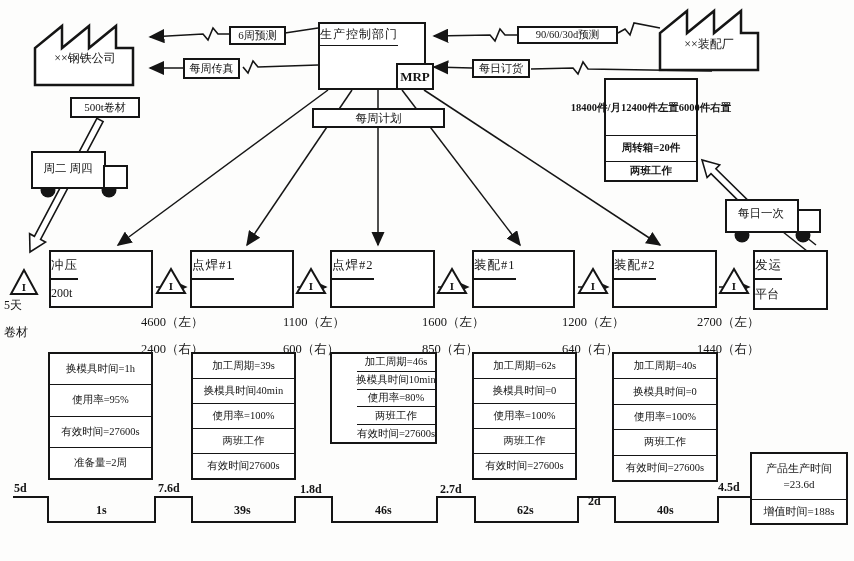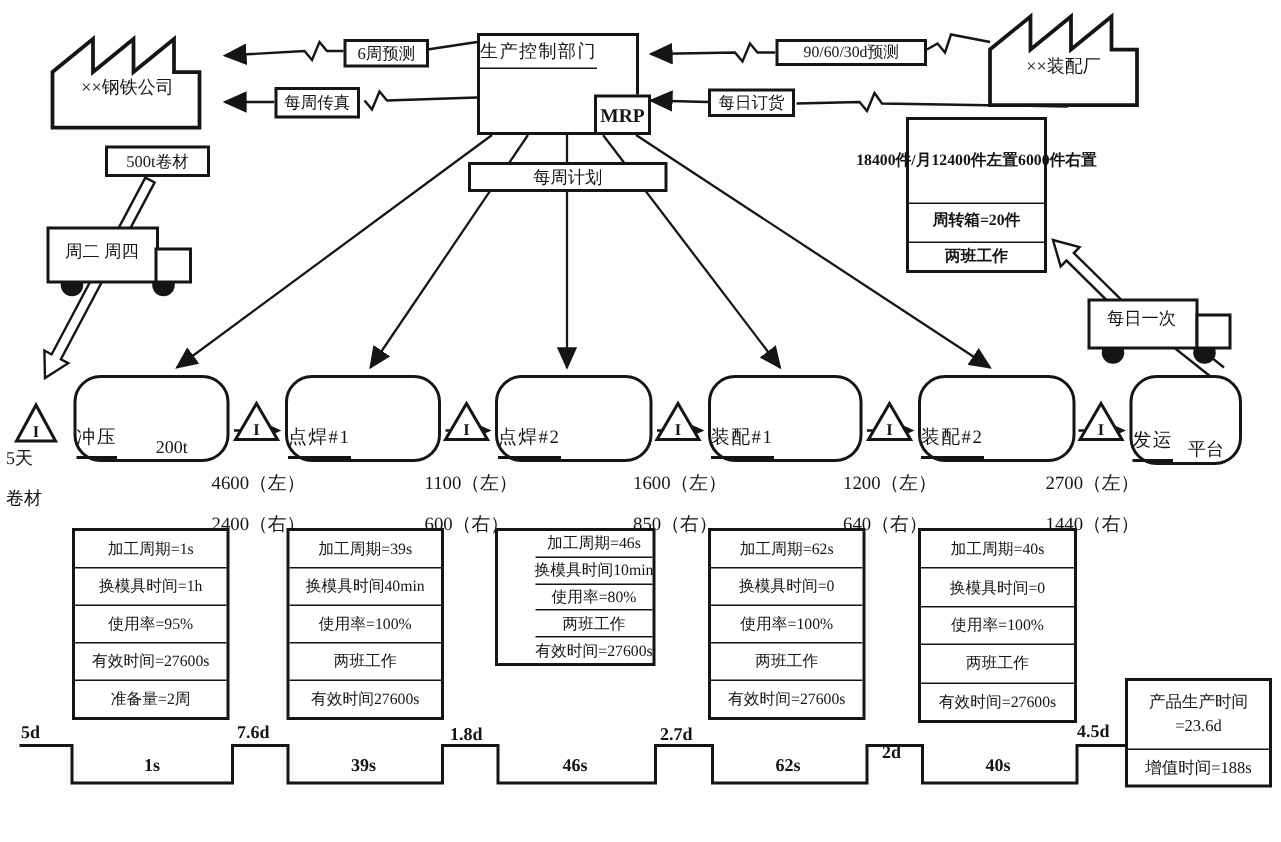--- a/index.html
+++ b/index.html
@@ -10,21 +10,21 @@
   }
   #lines{position:absolute;left:0;top:0;z-index:0;}
   .abs{position:absolute;z-index:2;}
   .lbl{white-space:nowrap;line-height:1.1;}
   .box{
     border:2px solid #151515;background:#fff;
     display:flex;align-items:center;justify-content:center;
     text-align:center;box-sizing:border-box;
   }
   .small{font-size:11px;}
-  .proc{flex-direction:row;padding:0;align-items:flex-end;border-radius:18px;}
+  .proc{flex-direction:column;padding:0;align-items:flex-start;}
   .proc .t{
     height:26px;display:flex;align-items:center;justify-content:center;
     border-bottom:2px solid #151515;font-size:12.5px;letter-spacing:1px;
   }
   .proc .b{flex:1;display:flex;align-items:center;justify-content:center;font-size:12px;}
   .databox{flex-direction:column;align-items:stretch;padding:0;}
   .databox .r{
     flex:1;display:flex;align-items:center;justify-content:center;
     font-size:10.5px;border-top:1.5px solid #151515;white-space:nowrap;
   }
@@ -217,21 +217,20 @@
   <div class="abs invpair" style="left:562px;top:309px;">
     <div>1200（左）</div>
     <div>640（右）</div>
   </div>
   <div class="abs invpair" style="left:697px;top:309px;">
     <div>2700（左）</div>
     <div>1440（右）</div>
   </div>
 
   <div class="abs box databox" style="left:48px;top:352px;width:105px;height:128px;">
-    <div class="r">加工周期=1s</div>
     <div class="r">换模具时间=1h</div>
     <div class="r">使用率=95%</div>
     <div class="r">有效时间=27600s</div>
     <div class="r">准备量=2周</div>
   </div>
   <div class="abs box databox" style="left:191px;top:352px;width:105px;height:128px;">
     <div class="r">加工周期=39s</div>
     <div class="r">换模具时间40min</div>
     <div class="r">使用率=100%</div>
     <div class="r">两班工作</div>

